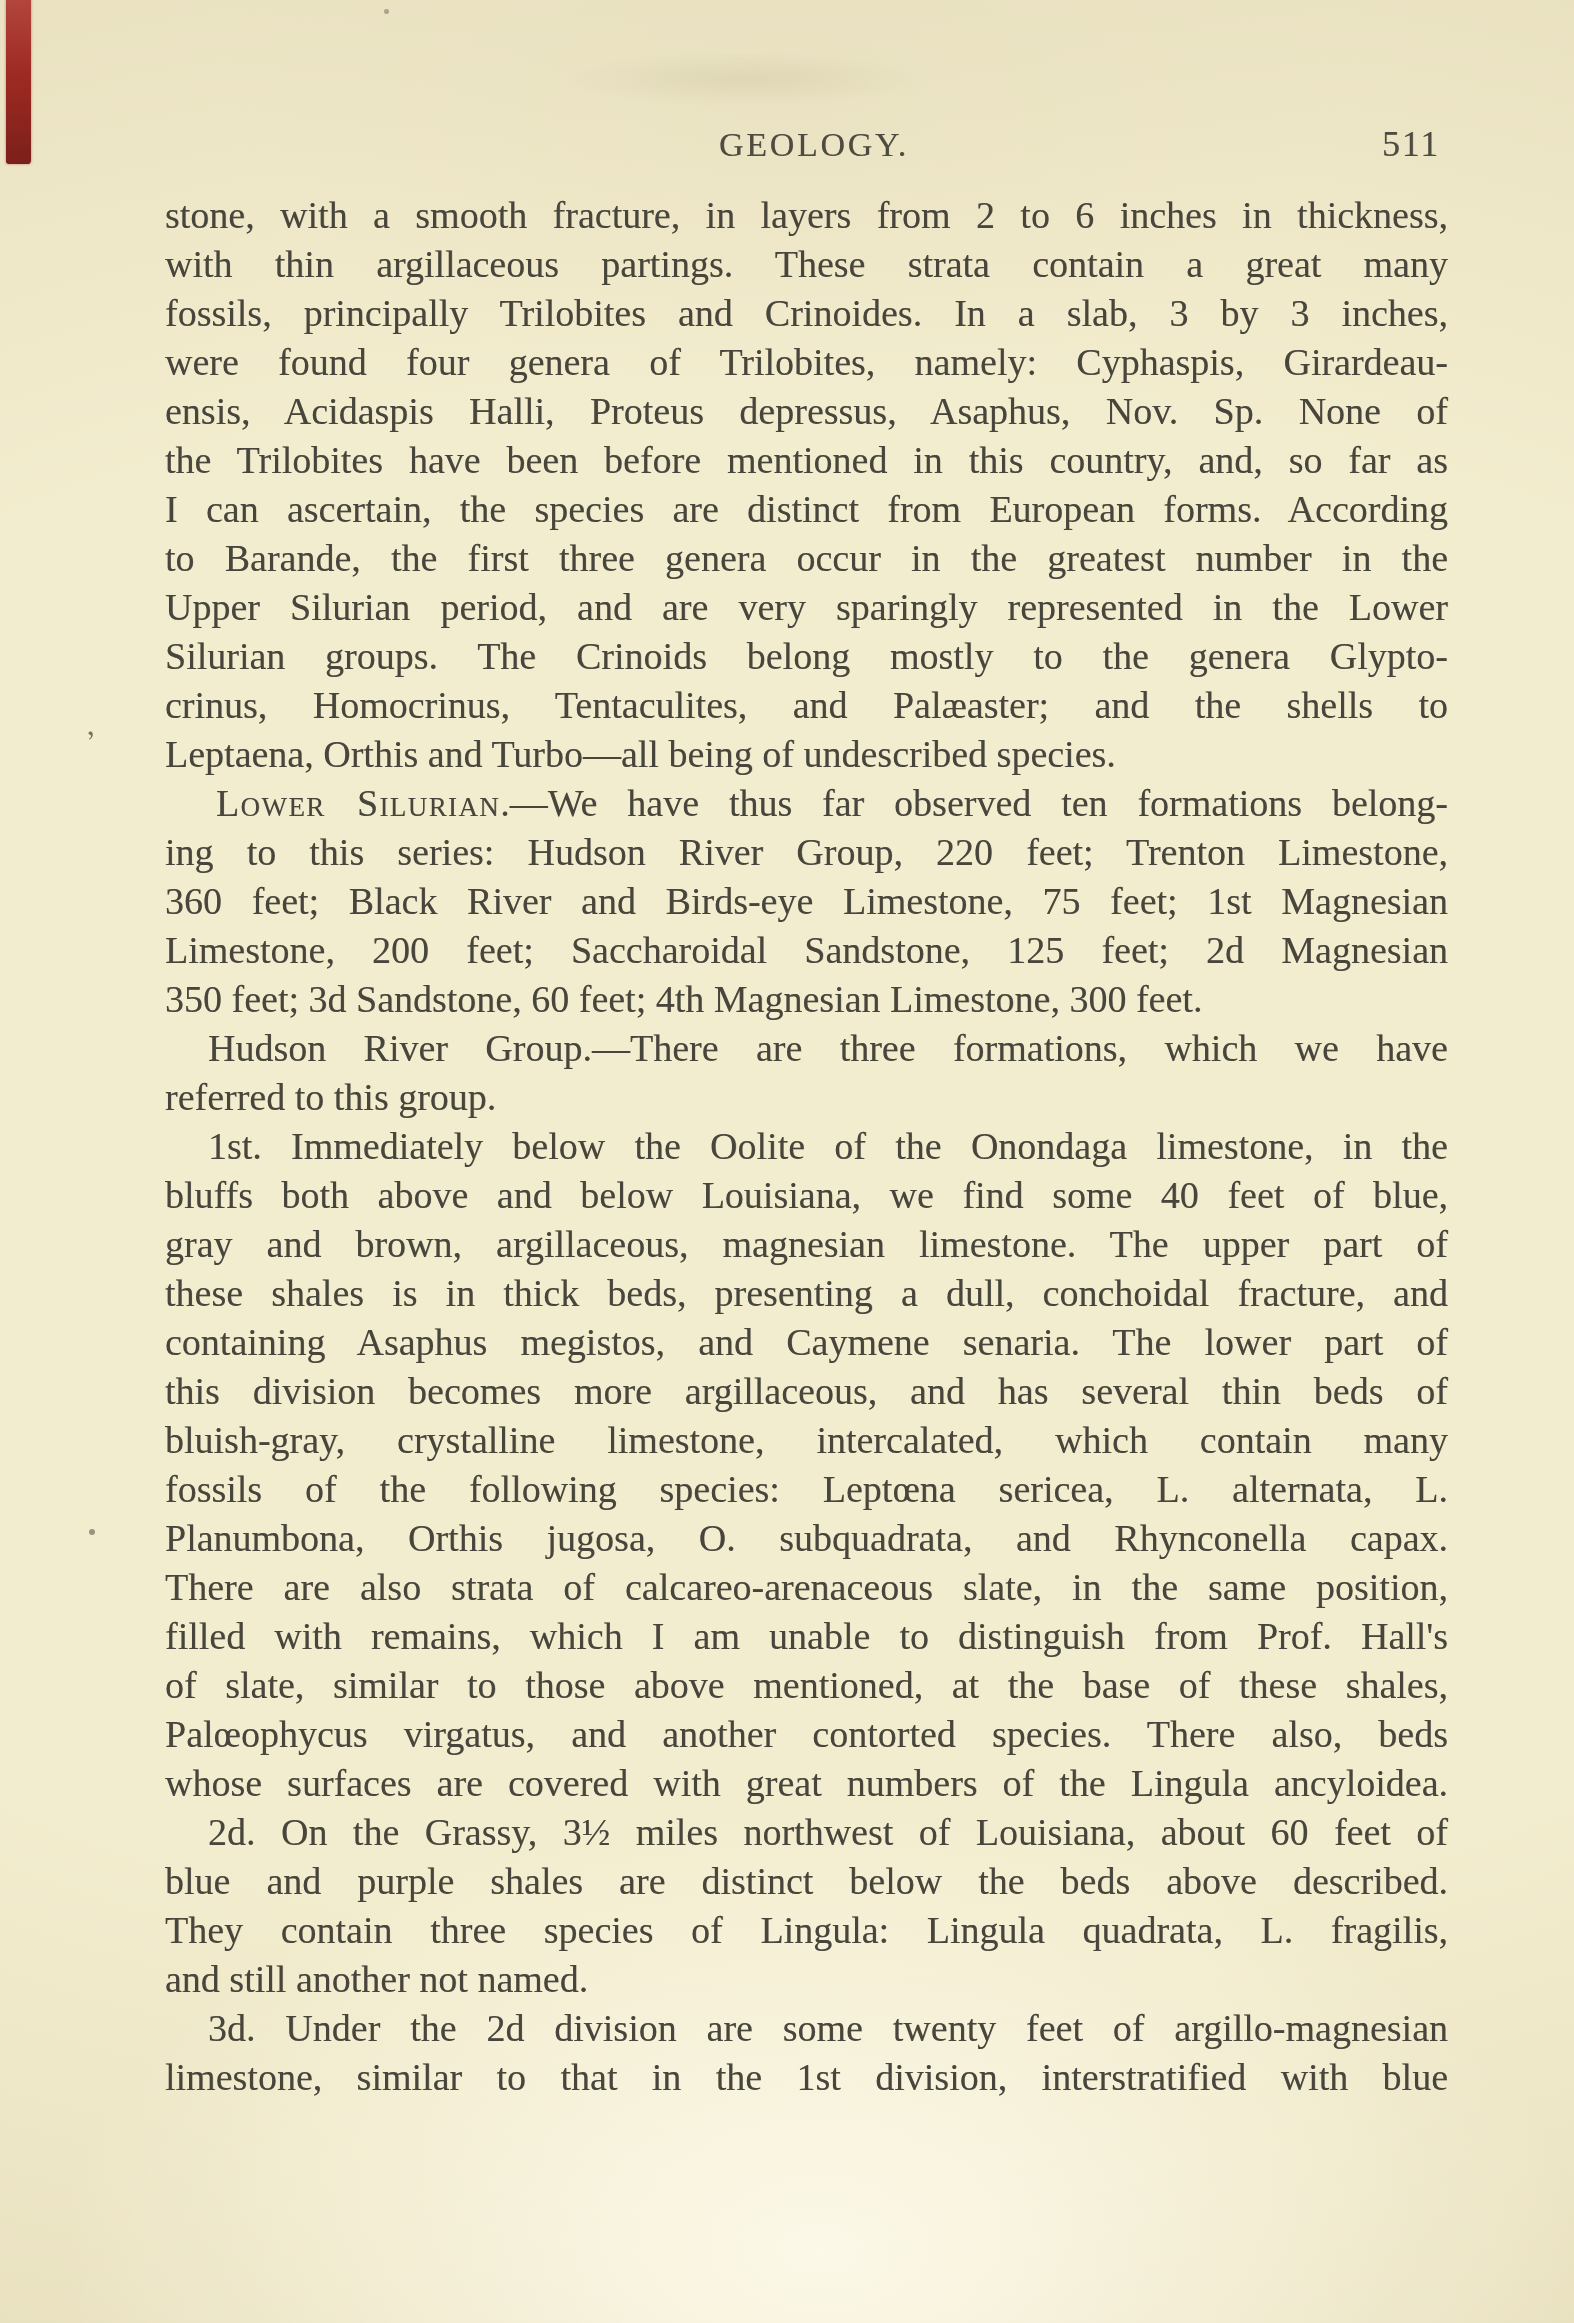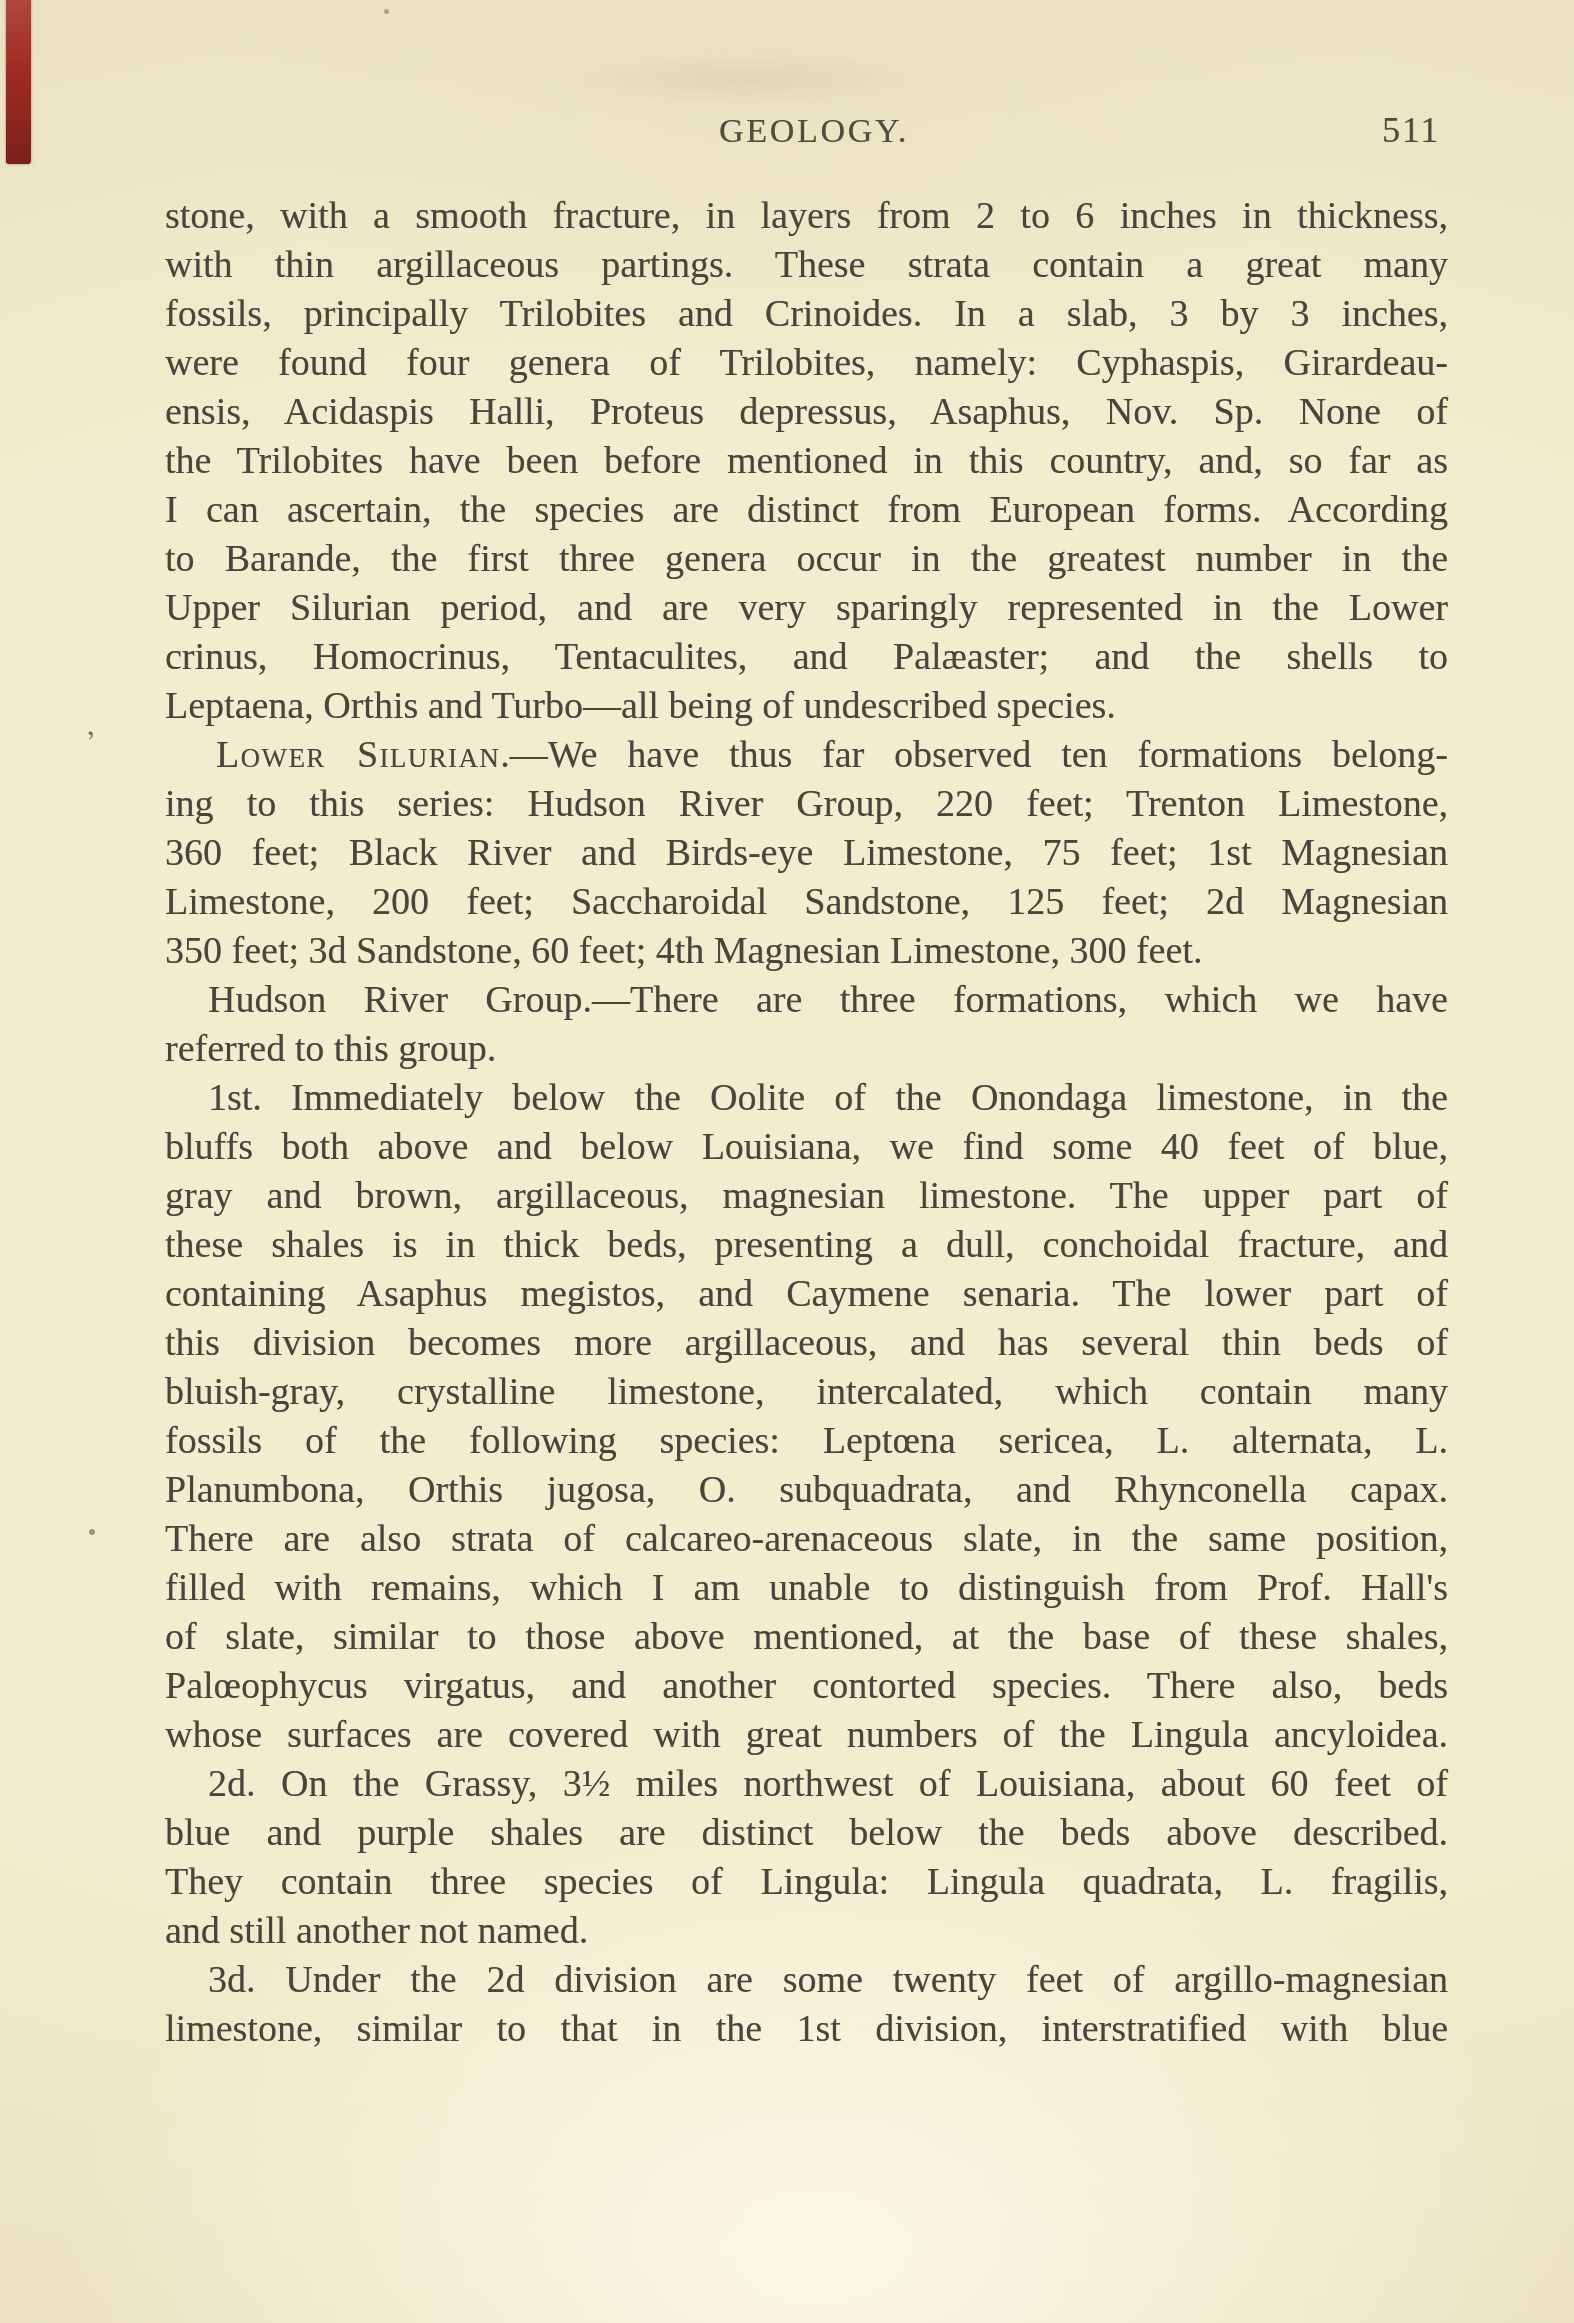--- a/index.html
+++ b/index.html
@@ -24,21 +24,21 @@
     background:radial-gradient(closest-side, rgba(196,188,152,0.30), rgba(196,188,152,0) 75%);
     filter:blur(1.8px);
   }
   .edge-mark{
     position:absolute;left:6.3px;top:0;width:24.4px;height:164px;
     background:linear-gradient(180deg,#b2453c 0%, var(--edge_red) 45%, #7c1f1a 100%);
     border-radius:0 0 3.6px 2.7px;
     box-shadow:0 0 2.7px rgba(120,30,25,0.5);
   }
   .running-head{
-    position:absolute;top:114px;left:0;width:1574px;height:43px;
+    position:absolute;top:128px;left:0;width:1574px;height:43px;
     color:#4e4b41;
   }
   .head-title{
     position:absolute;left:814px;transform:translateX(-50%);
     font-size:34px;line-height:1;letter-spacing:2.7px;
     text-shadow:0.4px 0.4px 0.6px rgba(60,58,48,0.35);
   }
   .head-num{
     position:absolute;left:1382px;top:-1.8px;
     font-size:36px;line-height:1;letter-spacing:1.8px;
@@ -78,20 +78,21 @@
 <div class="body-text">
     <div class="line"><span>stone, with a smooth fracture, in layers from 2 to 6 inches in thickness,</span></div>
     <div class="line"><span>with thin argillaceous partings.  These strata contain a great many</span></div>
     <div class="line"><span>fossils, principally Trilobites and Crinoides.  In a slab, 3 by 3 inches,</span></div>
     <div class="line"><span>were found four genera of Trilobites, namely: </span><span class="it">Cyphaspis</span><span>, </span><span class="it">Girardeau-</span></div>
     <div class="line"><span class="it">ensis</span><span>, </span><span class="it">Acidaspis Halli</span><span>, </span><span class="it">Proteus depressus</span><span>, </span><span class="it">Asaphus</span><span>, </span><span class="it">Nov. Sp.</span><span>  None of</span></div>
     <div class="line"><span>the Trilobites have been before mentioned in this country, and, so far as</span></div>
     <div class="line"><span>I can ascertain, the species are distinct from European forms.  According</span></div>
     <div class="line"><span>to Barande, the first three genera occur in the greatest number in the</span></div>
     <div class="line"><span>Upper Silurian period, and are very sparingly represented in the Lower</span></div>
+    <div class="line"><span>Silurian groups.  The Crinoids belong mostly to the genera Glypto-</span></div>
     <div class="line"><span>crinus, Homocrinus, Tentaculites, and Palæaster; and the shells to</span></div>
     <div class="line pend"><span>Leptaena, Orthis and Turbo—all being of undescribed species.</span></div>
     <div class="line indent"><span class="sc">Lower Silurian</span><span>.—We have thus far observed ten formations belong-</span></div>
     <div class="line"><span>ing to this series: </span><span class="it">Hudson River Group</span><span>, 220 feet; </span><span class="it">Trenton Limestone</span><span>,</span></div>
     <div class="line"><span>360 feet; </span><span class="it">Black River and Birds-eye Limestone</span><span>, 75 feet; 1</span><span class="it">st Magnesian</span></div>
     <div class="line"><span class="it">Limestone</span><span>, 200 feet; </span><span class="it">Saccharoidal Sandstone</span><span>, 125 feet; 2</span><span class="it">d Magnesian</span></div>
     <div class="line pend"><span>350 feet; 3</span><span class="it">d Sandstone</span><span>, 60 feet; 4</span><span class="it">th Magnesian Limestone</span><span>, 300 feet.</span></div>
     <div class="line indent"><span class="it">Hudson River Group</span><span>.—There are three formations, which we have</span></div>
     <div class="line pend"><span>referred to this group.</span></div>
     <div class="line indent"><span>1st. Immediately below the Oolite of the Onondaga limestone, in the</span></div>

